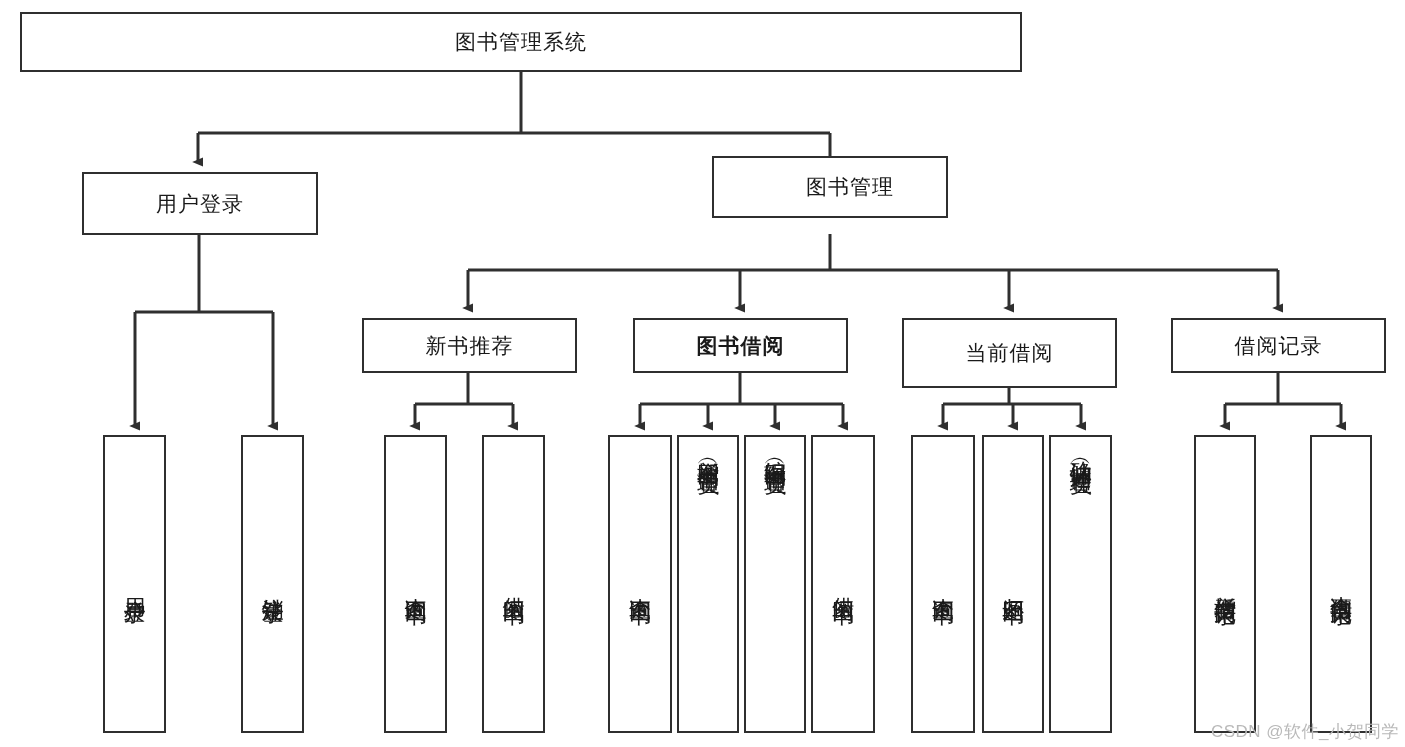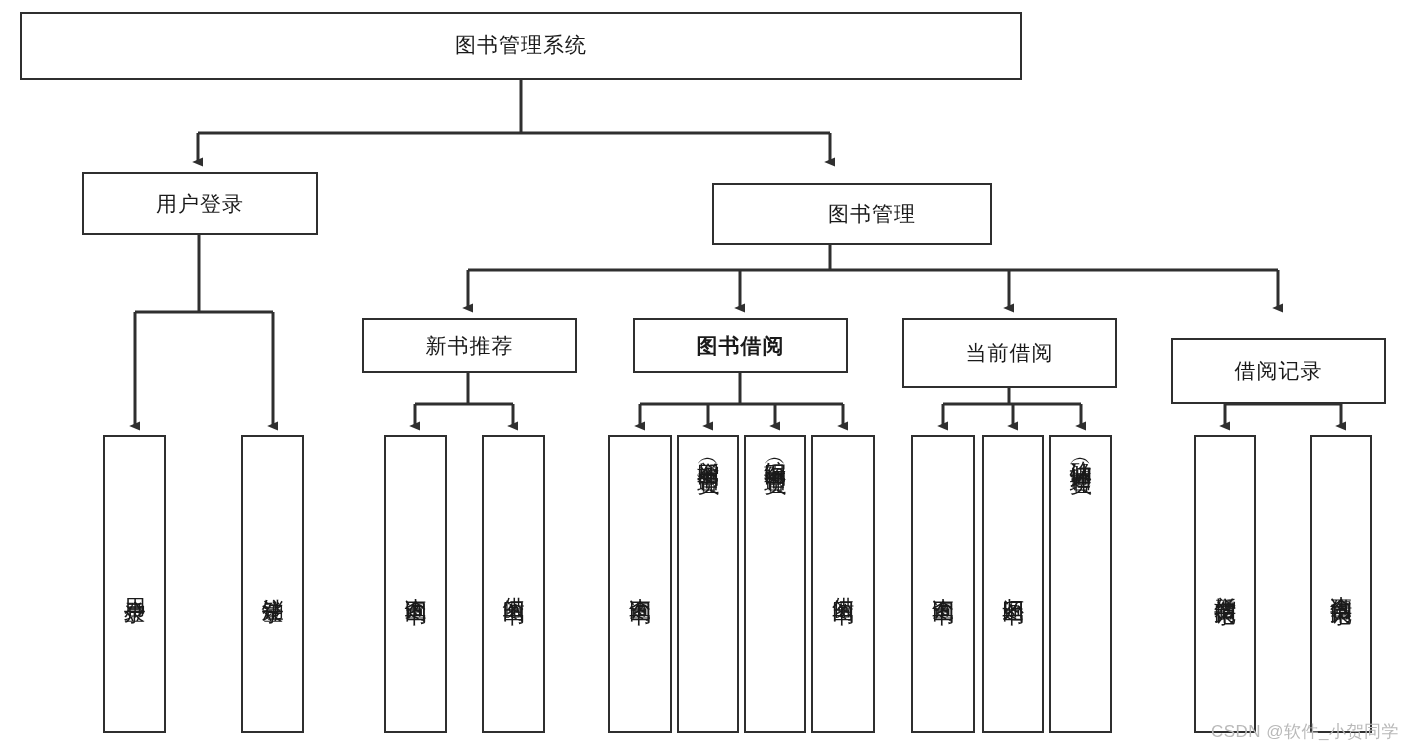--- a/index.html
+++ b/index.html
@@ -127,45 +127,45 @@
       <path d="M1013,404 L1013,426" marker-end="url(#arrow)"></path>
       <path d="M1081,404 L1081,426" marker-end="url(#arrow)"></path>
 
       <path d="M1278,373 L1278,404"></path>
       <path d="M1225,404 L1341,404"></path>
       <path d="M1225,404 L1225,426" marker-end="url(#arrow)"></path>
       <path d="M1341,404 L1341,426" marker-end="url(#arrow)"></path>
     </g>
   </svg>
 
-  <div class="node h" style="left:20px; top:12px; width:1002px; height:68px;font-family:Liberation Serif, serif;">
+  <div class="node h" style="left:20px; top:12px; width:1002px; height:60px;">
     <span class="label">图书管理系统</span>
   </div>
 
   <div class="node h" style="left:82px; top:172px; width:236px; height:63px;">
     <span class="label">用户登录</span>
   </div>
 
-  <div class="node h" style="left:712px; top:183px; width:280px; height:62px;padding-left:40px;">
+  <div class="node h" style="left:712px; top:156px; width:236px; height:62px;padding-left:40px;">
     <span class="label">图书管理</span>
   </div>
 
   <div class="node h" style="left:362px; top:318px; width:215px; height:55px;">
     <span class="label">新书推荐</span>
   </div>
 
   <div class="node h" style="left:633px; top:318px; width:215px; height:55px;font-weight:bold;">
     <span class="label">图书借阅</span>
   </div>
 
   <div class="node h" style="left:902px; top:318px; width:215px; height:70px;">
     <span class="label">当前借阅</span>
   </div>
 
-  <div class="node h" style="left:1171px; top:318px; width:215px; height:66px;margin-top:20px;">
+  <div class="node h" style="left:1171px; top:318px; width:215px; height:55px;">
     <span class="label">借阅记录</span>
   </div>
 
   <div class="node v mid" style="left:103px; top:435px; width:63px; height:298px;">
     <span class="label">用户登录</span>
   </div>
 
   <div class="node v mid" style="left:241px; top:435px; width:63px; height:298px;">
     <span class="label">注销登录</span>
   </div>

